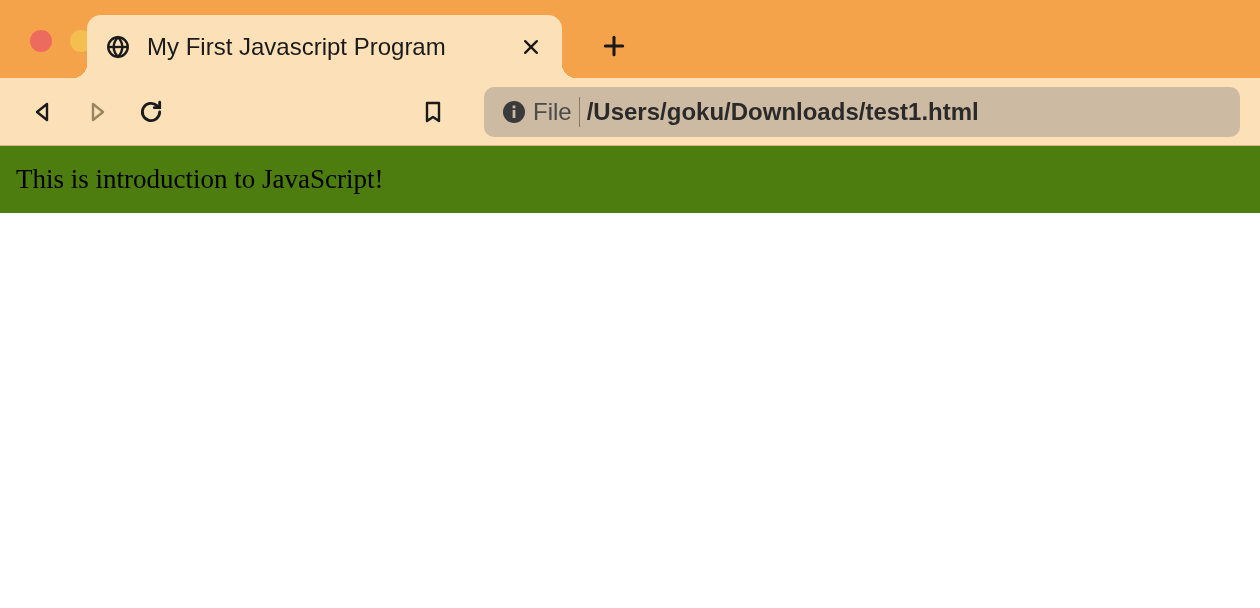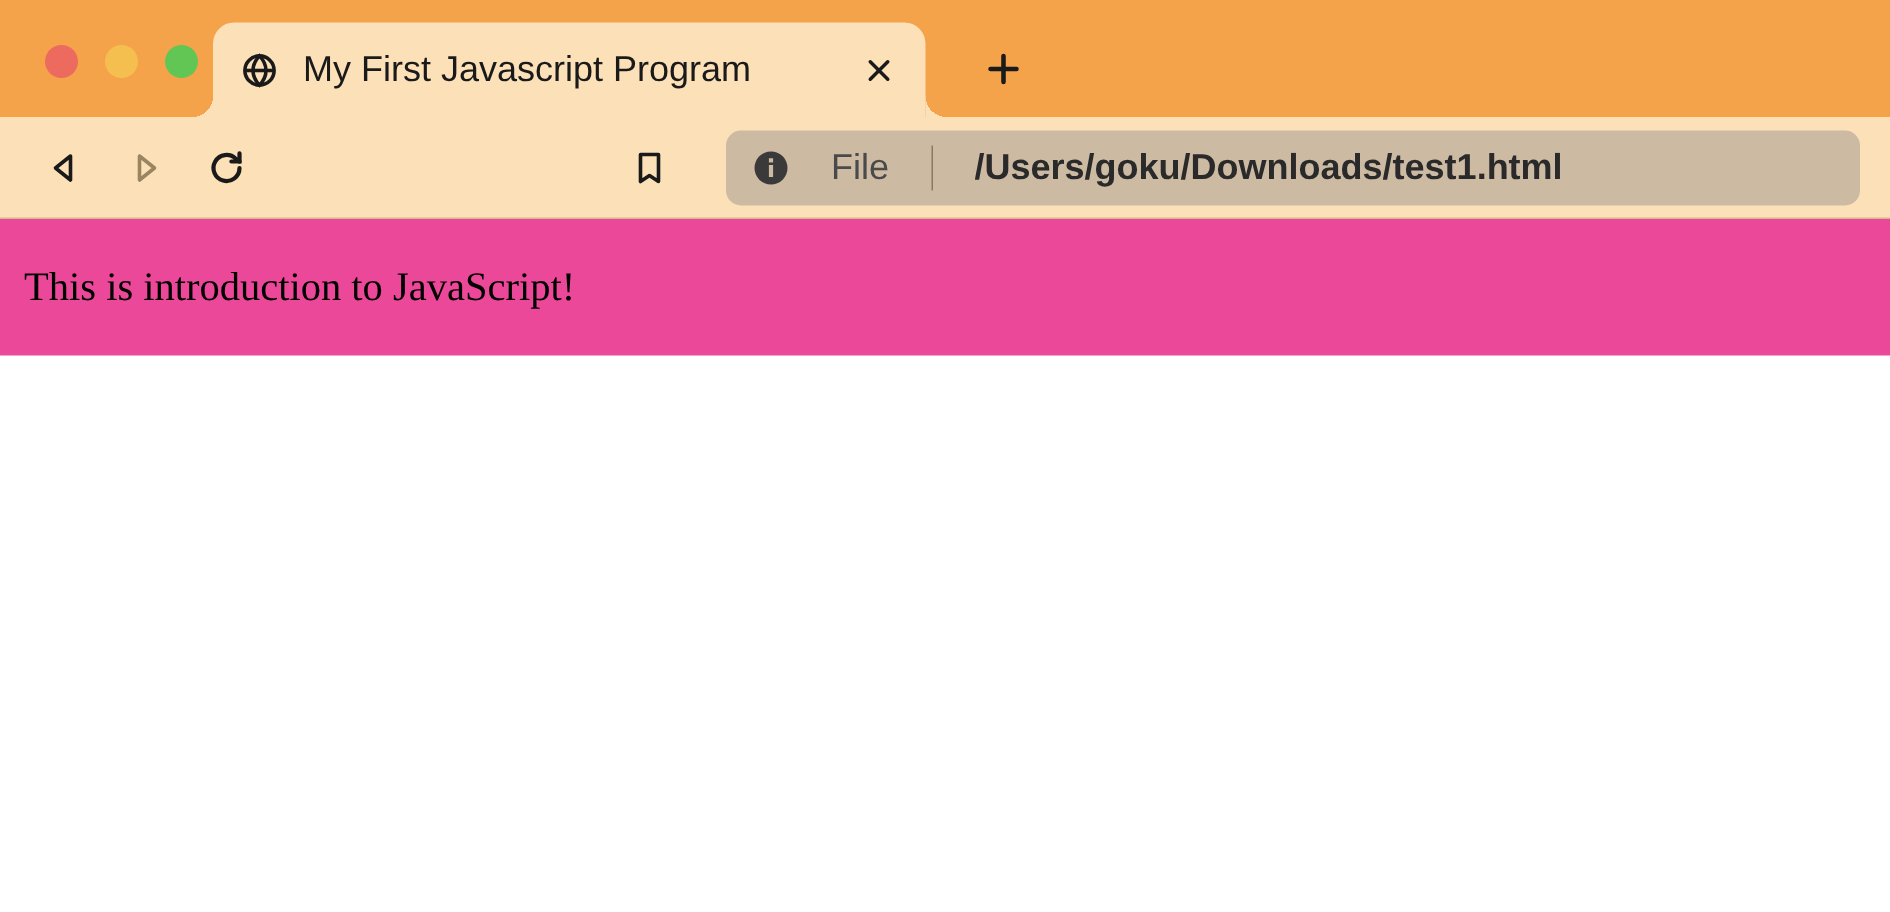--- a/index.html
+++ b/index.html
@@ -32,21 +32,21 @@
     }
     .traffic-light {
       width: 22px;
       height: 22px;
       border-radius: 50%;
     }
     .tl-red { background: #ed6a5e; }
     .tl-yellow { background: #f5bf4f; }
     .tl-green { background: #62c655; }
     .tab {
-      margin-left: 118px;
+      margin-left: 63px;
       background: #fbe0b8;
       height: 63px;
       border-top-left-radius: 14px;
       border-top-right-radius: 14px;
       display: flex;
       align-items: center;
       padding: 0 18px 0 18px;
       gap: 16px;
       min-width: 475px;
       position: relative;
@@ -142,21 +142,21 @@
       margin-right: 20px;
     }
     .address-bar {
       flex: 1;
       background: #cdbaa3;
       height: 50px;
       border-radius: 10px;
       display: flex;
       align-items: center;
       padding: 0 18px;
-      gap: 28px;
+      gap: 7px;
     }
     .site-info-icon {
       width: 24px;
       height: 24px;
       display: flex;
       align-items: center;
       justify-content: center;
       color: #3a3a3a;
     }
     .url-scheme {
@@ -171,22 +171,22 @@
     }
     .url-path {
       font-size: 24px;
       color: #2a2a2a;
       font-weight: 700;
       flex: 1;
       white-space: nowrap;
       overflow: hidden;
     }
     .content {
-      padding: 30px 16px;
-      background: #ec4899;
+      padding: 18px 16px;
+      background: #4d7c0f;
     }
     .content-text {
       font-family: "Times New Roman", Times, serif;
       font-size: 27px;
       color: #000000;
     }
     svg { display: block; }
   </style>
 </head>
 <body>

